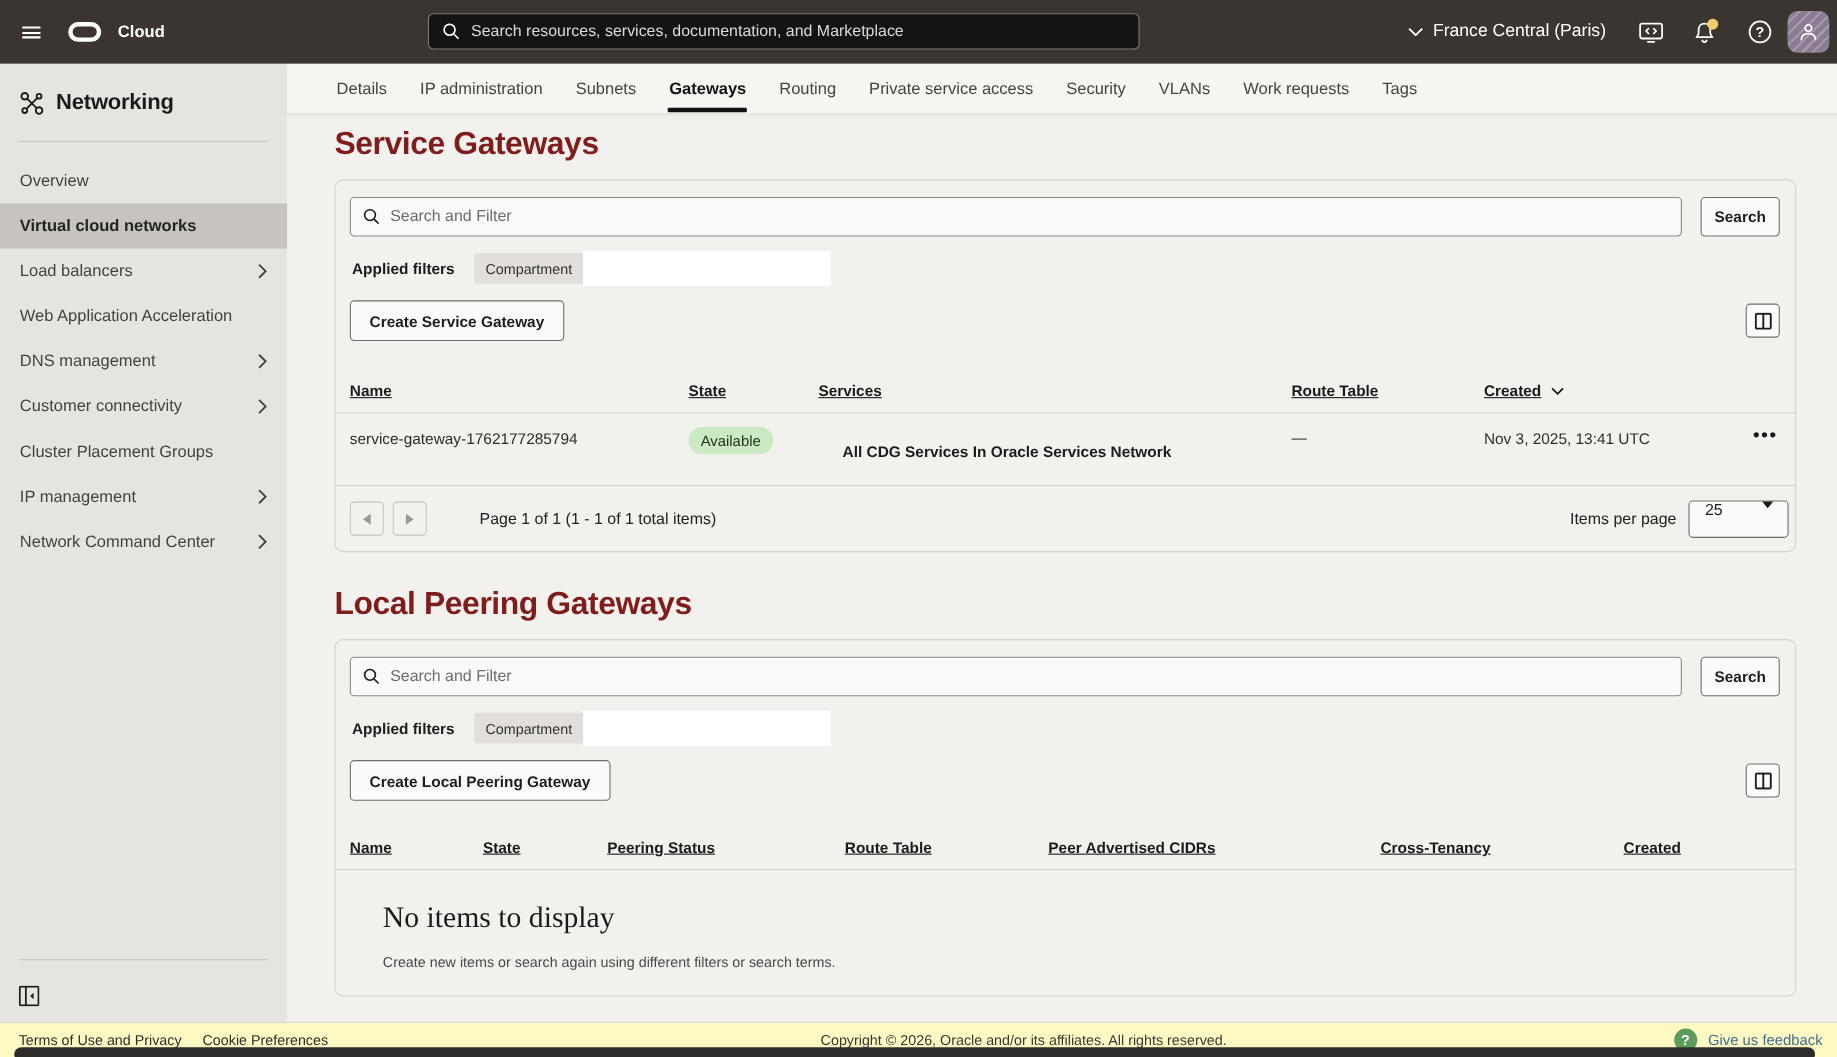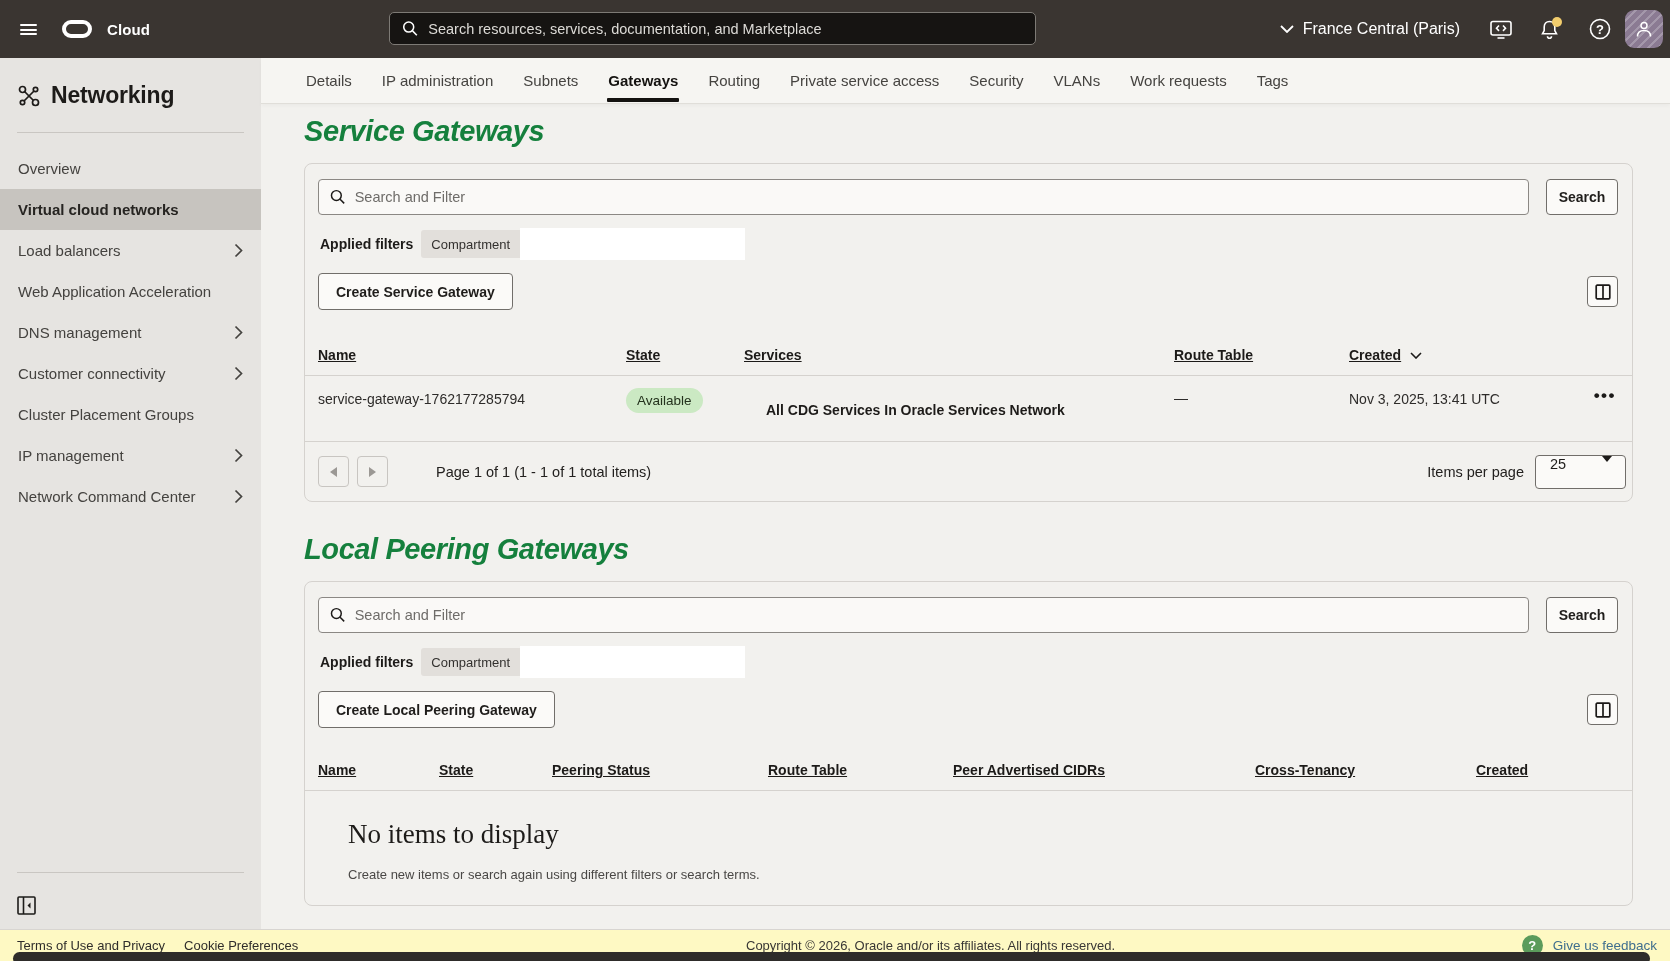--- a/index.html
+++ b/index.html
@@ -21,51 +21,51 @@
   .region-label { font-size:16px; color:#fff; margin-left:9px; }
   .tb-icon { color:#fff; }
   .bell-wrap { position:relative; }
   .notif-dot { position:absolute; top:-3px; right:-4px; width:10px; height:10px; border-radius:50%; }
   .avatar { width:38px; height:38px; border-radius:9px; margin-left:14px; position:relative; overflow:hidden; display:flex; align-items:center; justify-content:center; }
   .avatar .stripes { position:absolute; inset:0; background:repeating-linear-gradient(135deg, rgba(255,255,255,0.22) 0 2px, rgba(255,255,255,0) 2px 7px); }
 
   
   .sidebar { position:absolute; top:58px; left:0; width:261px; bottom:32px; background:#e6e4e1; }
   .side-head { display:flex; align-items:center; gap:11px; padding:24px 17px 0 18px; }
-  .side-title { font-size:23px; font-weight:700; color:#1d1b19; letter-spacing:-0.2px; }
+  .side-title { font-size:20px; font-weight:700; color:#1d1b19; letter-spacing:-0.2px; }
   .side-divider { border-top:1px solid #c9c6c2; margin:23px 17px 0 17px; }
   .side-list { margin-top:15px; }
   .side-item { height:41px; display:flex; align-items:center; padding:0 18px; font-size:15px; color:#44423f; cursor:pointer; }
   .side-item .chev { margin-left:auto; }
   .side-item.selected { background:#c7c4bf; font-weight:700; color:#262421; }
   .side-foot-divider { position:absolute; bottom:56px; left:17px; right:17px; border-top:1px solid #c9c6c2; }
   .collapse-btn { position:absolute; bottom:14px; left:17px; width:19px; height:19px; cursor:pointer; }
 
   
   .tabbar { position:absolute; left:261px; top:58px; right:0; height:45px; background:#f6f5f2; display:flex; align-items:center; padding-left:45px; gap:30px; box-shadow:0 1px 0 #e0ded9, 0 3px 4px rgba(0,0,0,0.03); }
   .tab { font-size:15px; color:#454340; height:45px; display:flex; align-items:center; position:relative; cursor:pointer; white-space:nowrap; }
   .tab.active { font-weight:700; color:#141210; }
   .tab.active::after { content:""; position:absolute; left:-1px; right:-1px; bottom:1px; height:4px; background:#141210; border-radius:1px; }
 
   
   .content { position:absolute; left:261px; top:103px; right:0; bottom:32px; padding:0 37px 0 43px; overflow:hidden; }
-  h1.section-title { font-size:29px; font-weight:700; color:#15803d; letter-spacing:-0.4px; line-height:34px;font-style:italic; }
+  h1.section-title { font-size:29px; font-weight:700; color:#7f1d1d; letter-spacing:-0.4px; line-height:34px; }
   .title1 { margin:11px 0 0 0; }
   .title2 { margin:30px 0 0 0; }
   .card { border:1px solid #d5d2ce; border-radius:8px; margin-top:15px; }
   .filter-row { display:flex; align-items:center; padding:15px 14px 0 13px; gap:17px; }
   .search-box { flex:1; height:36px; background:#faf9f7; border:1px solid #8b8884; border-radius:4px; display:flex; align-items:center; padding:0 11px; gap:9px; }
   .search-box input { border:none; outline:none; background:transparent; font-size:14.5px; font-family:inherit; color:#3c3a38; width:100%; }
   .search-box input::placeholder { color:#6e6c69; opacity:1; }
   .btn { background:#fbfaf8; border:1px solid #716e6a; border-radius:4px; font-weight:700; font-size:14px; color:#1f1d1b; font-family:inherit; cursor:pointer; }
   .search-btn { width:72px; height:36px; }
   .applied-row { display:flex; align-items:center; margin-top:15px; padding:0 14px 0 15px; }
   .applied-label { font-size:14px; font-weight:700; color:#1d1b19; }
   .chip { display:flex; height:28px; margin-left:8px; border-radius:3px; }
-  .chip-key { background:#e2dfdb; border-radius:3px 0 0 3px; padding:0 10px; font-size:13px; color:#33312f; display:flex; align-items:center; }
+  .chip-key { background:#e2dfdb; border-radius:3px 0 0 3px; padding:0 10px; font-size:13px; color:#33312f; display:flex; align-items:center;margin-left:10px; }
   .chip-val { background:#ffffff; width:225px; height:32px; margin-top:-2px; }
   .create-row { display:flex; align-items:center; margin-top:15px; padding:0 14px 0 13px; }
   .create-btn { height:37px; padding:0 17px; }
   .col-btn { margin-left:auto; width:31px; height:31px; display:flex; align-items:center; justify-content:center; padding:0; }
 
   .table { margin-top:29px; }
   .t-head { display:grid; font-weight:700; font-size:14px; color:#1c1a18; padding:8px 0 12px 0; border-bottom:1px solid #d5d2ce;text-decoration:underline; }
   .grid1 { grid-template-columns:321px 118px 430px 175px 212px 1fr; }
   .grid2 { grid-template-columns:134px 113px 216px 185px 302px 221px 1fr; }
   .t-head > div:first-child, .t-row > div:first-child { padding-left:13px; }

